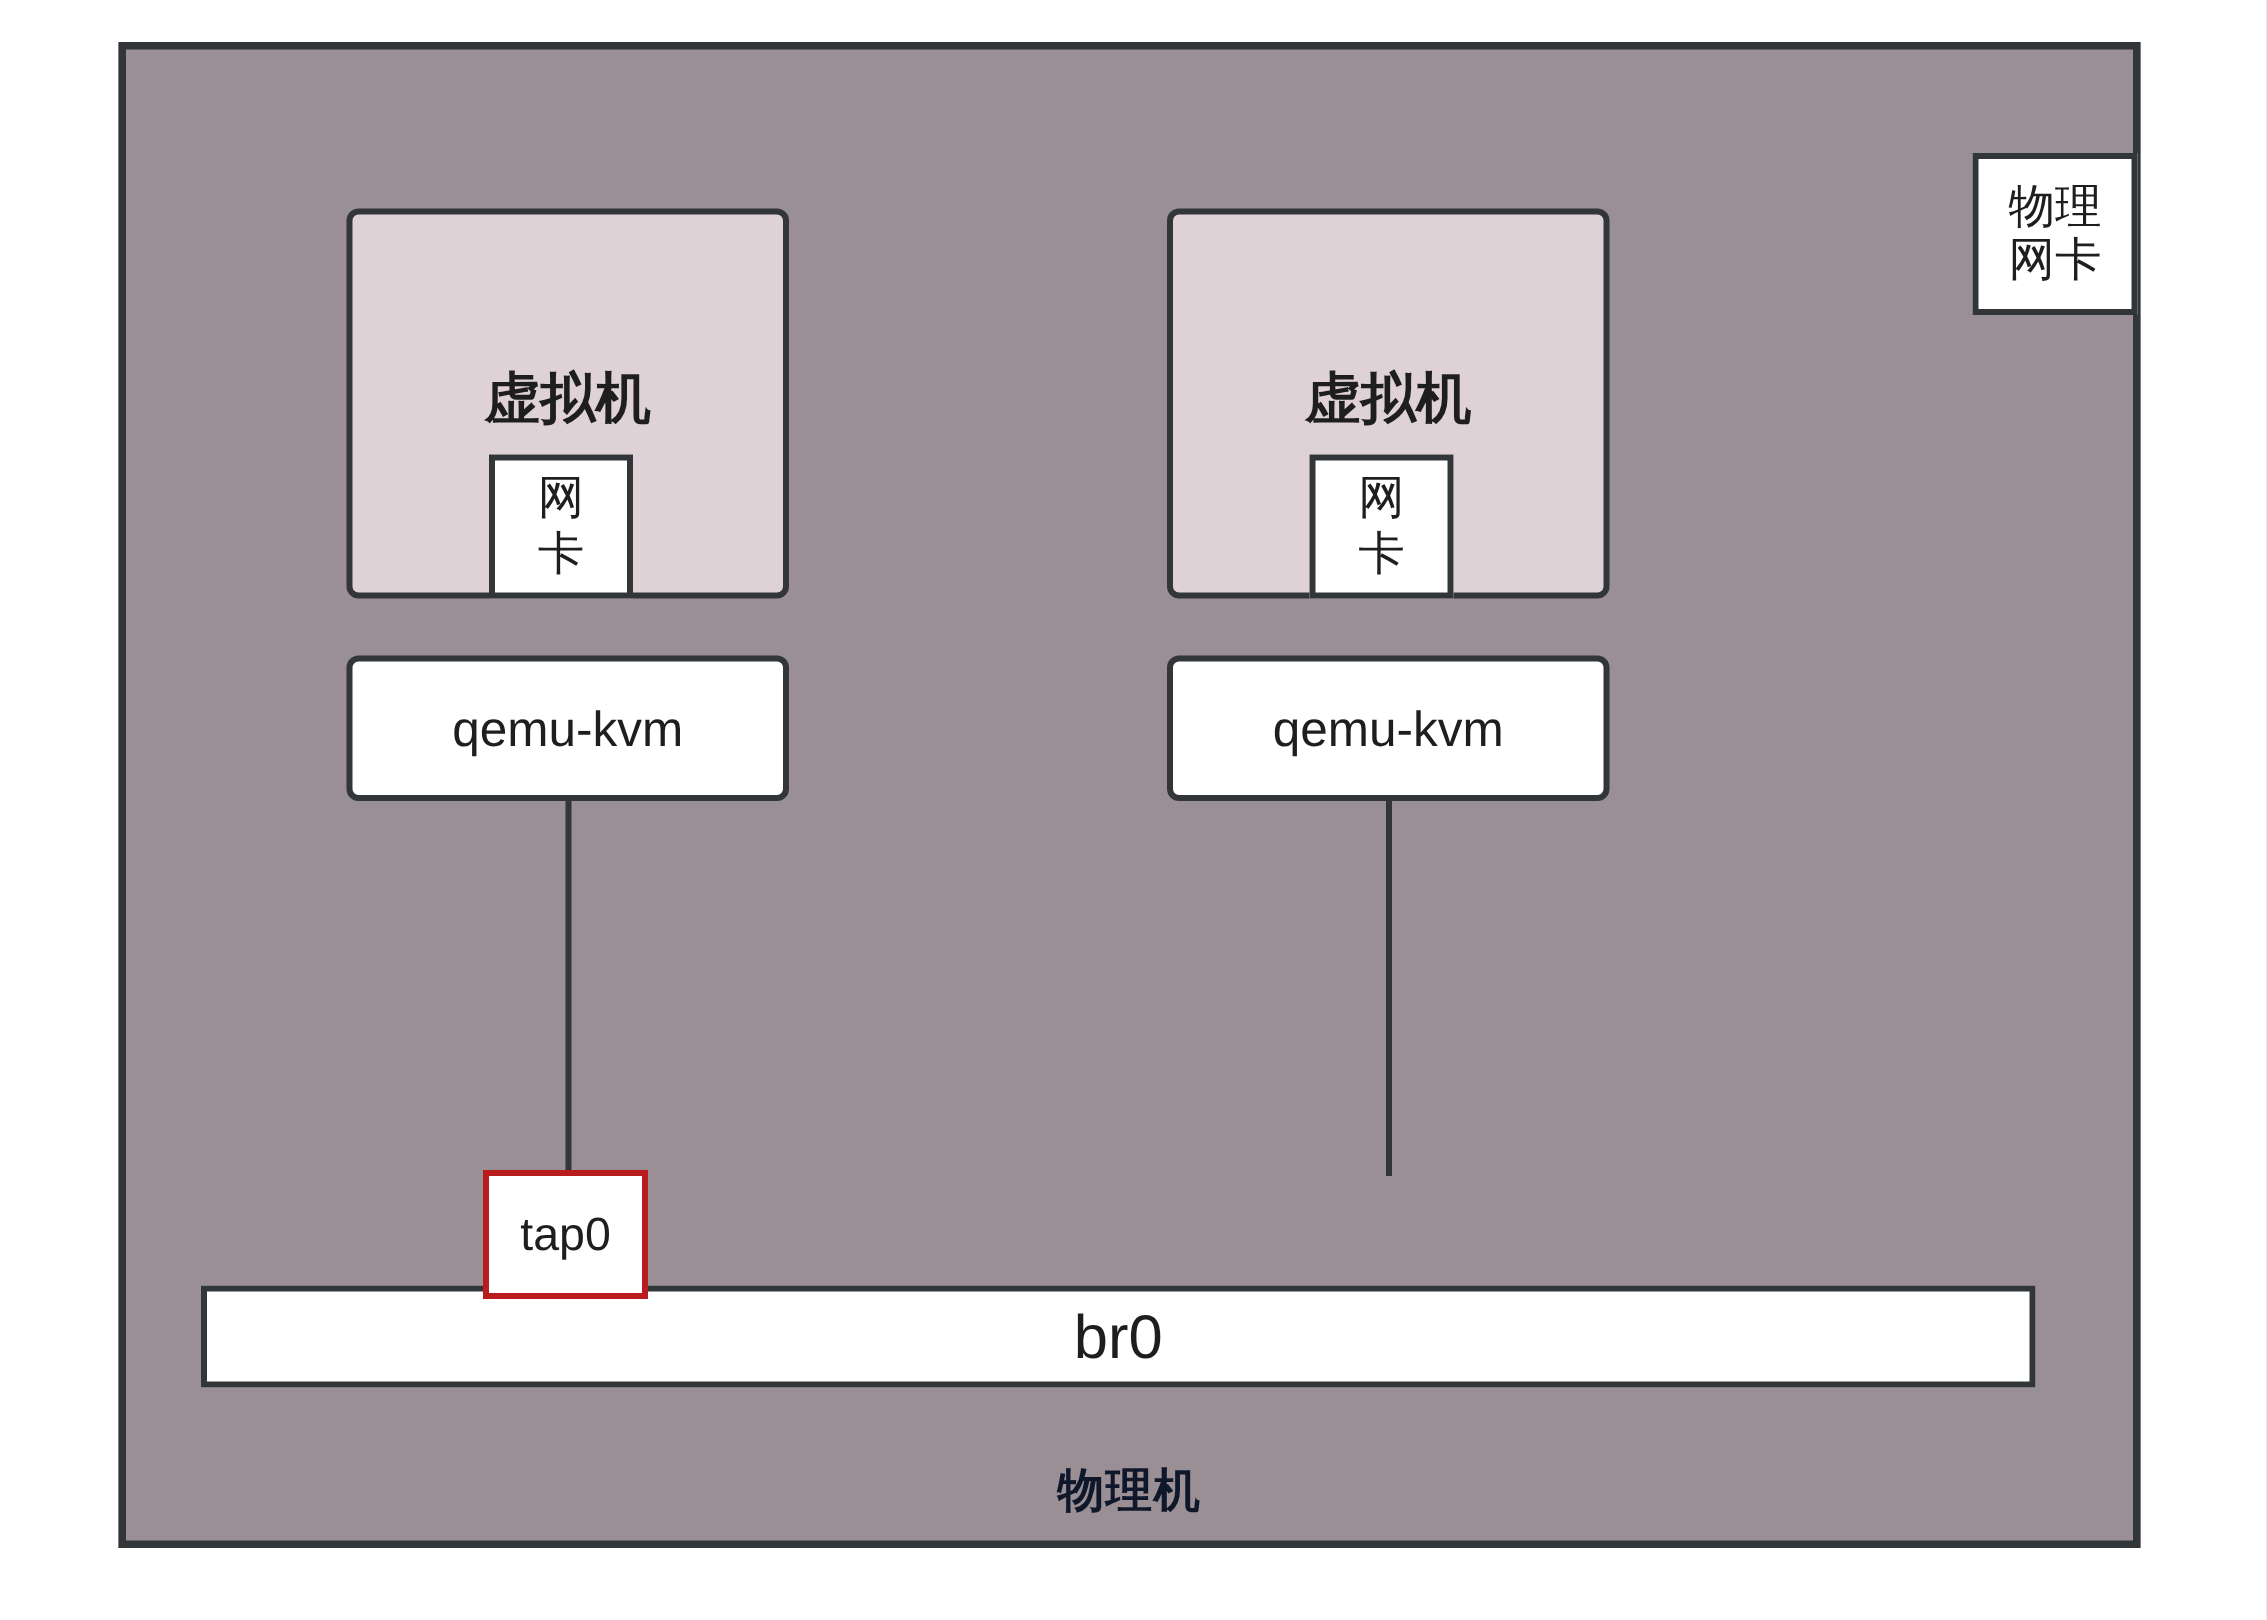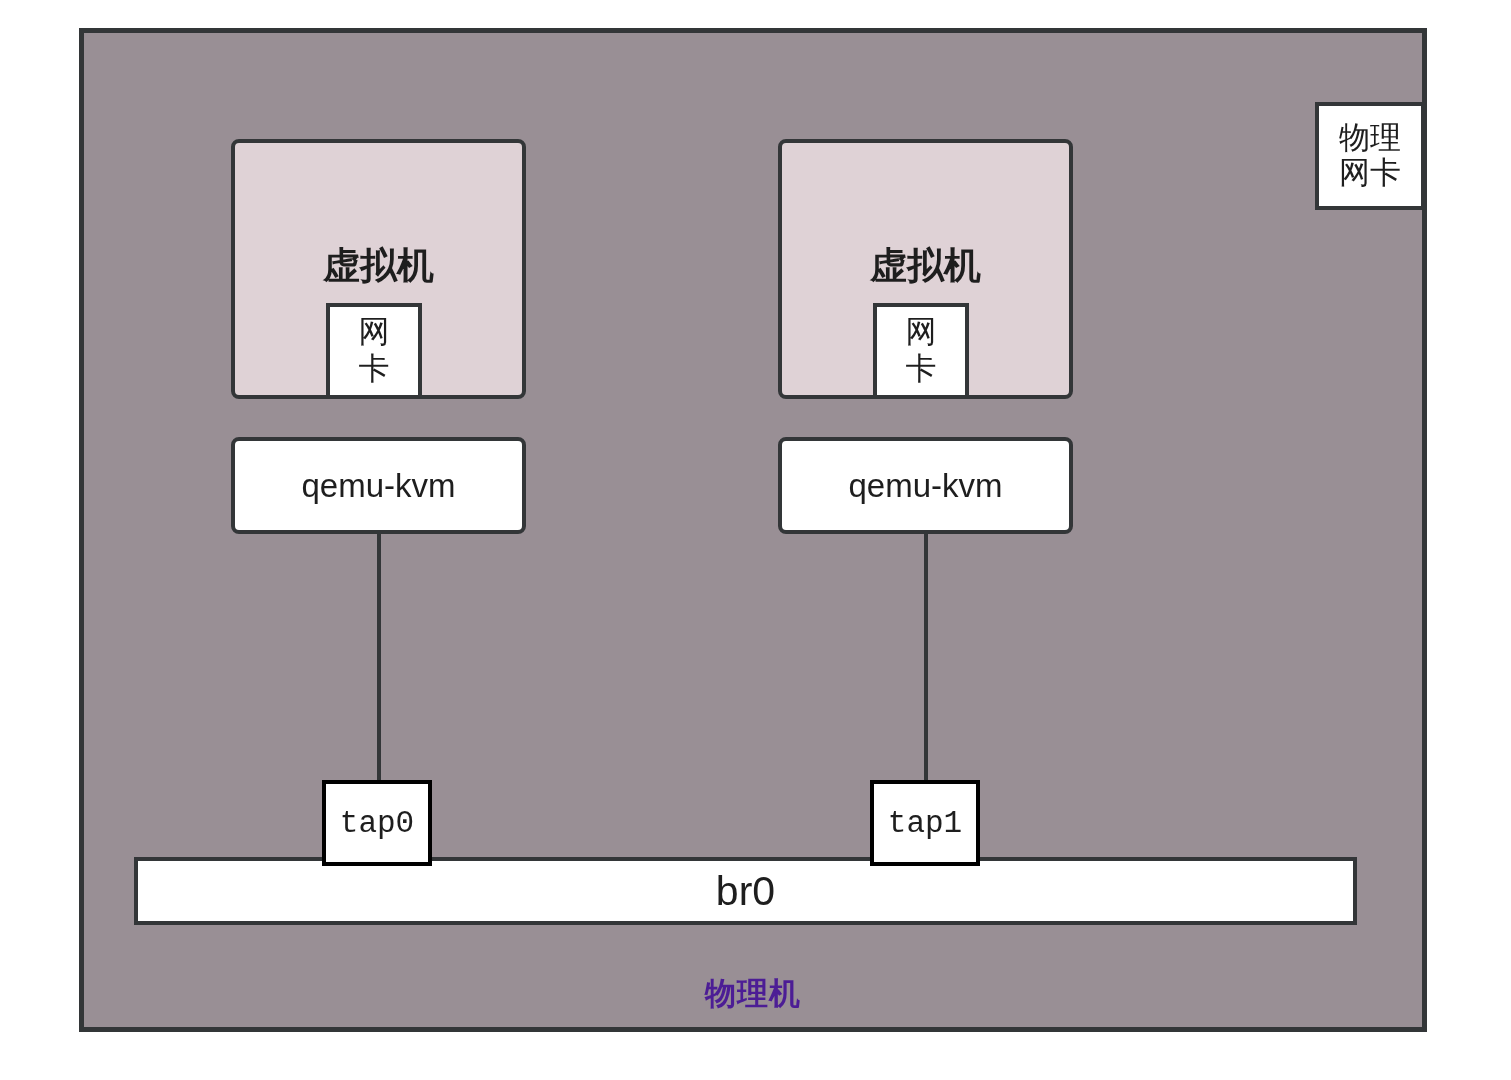--- a/index.html
+++ b/index.html
@@ -32,21 +32,21 @@
     border: 5px solid #333638;
     box-sizing: border-box;
   }
 
   .host-label {
     position: absolute;
     left: 0;
     right: 0;
     bottom: 18px;
     text-align: center;
-    color: #4c1d95;
+    color: #0f172a;
     font-size: 31px;
     font-weight: bold;
     letter-spacing: 1px;
     line-height: 1;
   }
 
   
   .phys-nic {
     position: absolute;
     left: 1231px;
@@ -141,29 +141,28 @@
     background: #333638;
     z-index: 1;
   }
 
   
   .tap-box {
     position: absolute;
     width: 110px;
     height: 86px;
     background: #ffffff;
-    border: 4px solid #000000;
+    border: 4px solid #b91c1c;
     box-sizing: border-box;
     display: flex;
     align-items: center;
     justify-content: center;
     font-size: 31px;
     color: #1e1e1e;
     z-index: 5;
-    font-family: Liberation Mono, monospace;
   }
 
   
   .bridge-bar {
     position: absolute;
     left: 134px;
     top: 857px;
     width: 1223px;
     height: 68px;
     background: #ffffff;
@@ -210,21 +209,20 @@
       </div>
       <div class="vm-nic">
         <span class="ln">网</span>
         <span class="ln">卡</span>
       </div>
       <div class="qemu-box">qemu-kvm</div>
     </div>
 
     <div class="connector" style="left:840px; top:451px; height:300px;"></div>
 
-    <div class="tap-box" style="left:786px; top:747px;">tap1</div>
 
     <div class="bridge-bar" style="left:50px; top:824px; width:1223px;">br0</div>
 
     <div class="host-label">物理机</div>
 
   </div>
 
 </div>
 
 </body></html>

